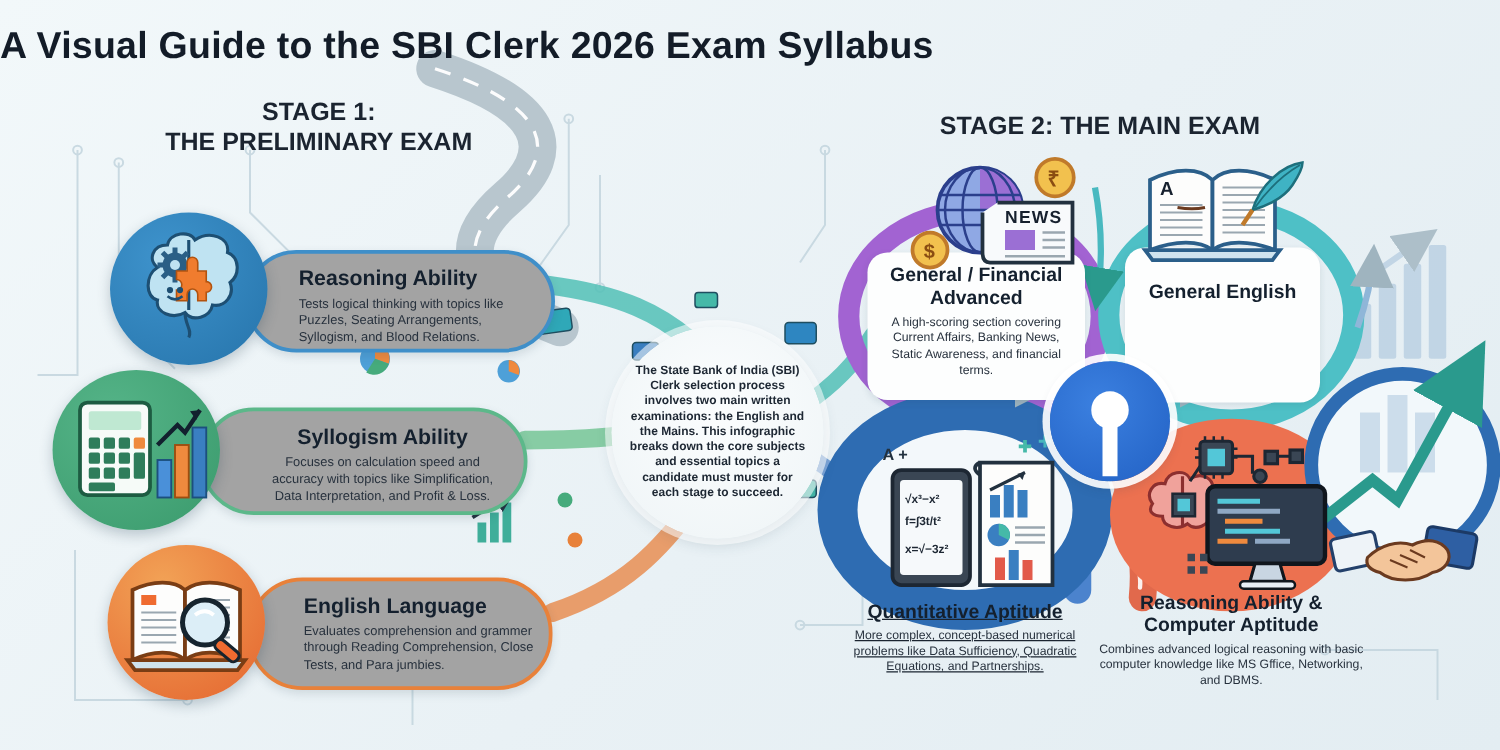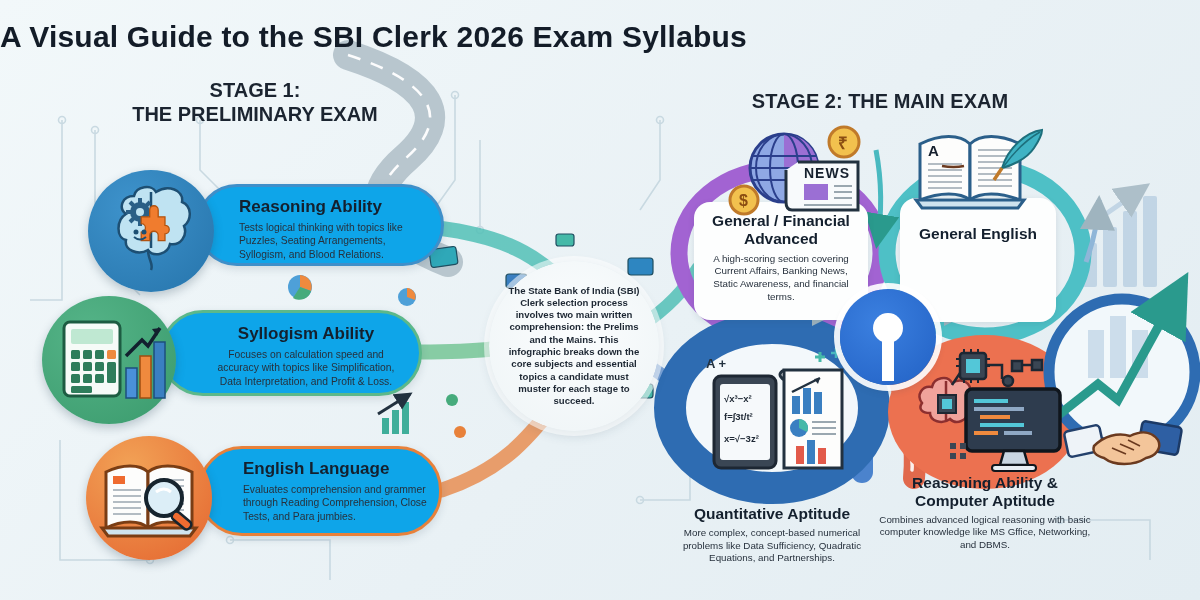--- a/index.html
+++ b/index.html
@@ -9,21 +9,21 @@
   .abs{position:absolute;}
   #bg{position:absolute;left:0;top:0;z-index:1;} .layer3{z-index:3;}
 
   #title{left:0;top:20px;width:1200px;text-align:left;font-size:30px;font-weight:800;
          letter-spacing:.2px;color:#131c28;z-index:4;}
   .stage-head{font-weight:800;color:#1b2430;text-align:center;z-index:4;}
   #stage1-head{left:70px;top:78px;width:370px;font-size:20px;line-height:1.2;}
   #stage2-head{left:700px;top:90px;width:360px;font-size:20px;}
 
   
-  .pill{background:#0ea5e9;border-radius:44px;box-shadow:0 3px 8px rgba(40,70,90,.15);z-index:2;}
+  .pill{background:#a3a3a3;border-radius:44px;box-shadow:0 3px 8px rgba(40,70,90,.15);z-index:2;margin-top:16px;}
   .pill .ttl{font-size:17px;font-weight:800;color:#14202e;margin:0 0 4px 0;}
   .pill .dsc{font-size:10.3px;line-height:1.3;color:#27313d;}
   #pill-reason{left:196px;top:184px;width:248px;height:82px;border:3px solid #3f8fc9;
                padding:10px 14px 8px 40px;box-sizing:border-box;}
   #pill-num{left:160px;top:310px;width:262px;height:86px;border:3px solid #5cb88a;
             padding:11px 14px 8px 44px;box-sizing:border-box;text-align:center;}
   #pill-eng{left:198px;top:446px;width:244px;height:90px;border:3px solid #e8813a;
             padding:10px 12px 8px 42px;box-sizing:border-box;}
 
   .icon-circle{border-radius:50%;z-index:3;box-shadow:0 4px 10px rgba(30,60,80,.25);}
@@ -43,21 +43,21 @@
   .s2card{background:#fdfefe;border-radius:16px;z-index:2;box-shadow:0 2px 6px rgba(40,70,90,.12);
           text-align:center;box-sizing:border-box;}
   .s2card .ttl{font-size:15.5px;font-weight:800;line-height:1.15;color:#14202e;margin-bottom:5px;}
   .s2card .dsc{font-size:9.8px;line-height:1.3;color:#27313d;}
   #card-gfa{left:694px;top:202px;width:174px;height:118px;padding:10px 8px;}
   #card-ge{left:900px;top:198px;width:156px;height:124px;padding:27px 8px;}
 
   .s2bottom{z-index:3;text-align:center;}
   .s2bottom .ttl{font-size:15.5px;font-weight:800;line-height:1.15;color:#14202e;margin-bottom:4px;}
   .s2bottom .dsc{font-size:9.8px;line-height:1.3;color:#27313d;}
-  #blk-qa{left:672px;top:505px;width:200px;}
+  #blk-qa{left:672px;top:481px;width:200px;text-decoration:underline;}
   #blk-rca{left:878px;top:474px;width:214px;}
 
   
   #sbi{left:840px;top:289px;width:96px;height:96px;border-radius:50%;z-index:3;
        background:radial-gradient(circle at 40% 35%,#3b80e0,#2261c4);box-shadow:0 0 0 6px rgba(255,255,255,.9),0 4px 10px rgba(30,60,90,.3);}
   #sbi .hole{position:absolute;left:33px;top:24px;width:30px;height:30px;border-radius:50%;background:#fff;}
   #sbi .slot{position:absolute;left:42px;top:50px;width:12px;height:42px;background:#fff;}
 
   svg text{font-family:"Liberation Sans",sans-serif;}
 </style>
@@ -266,21 +266,21 @@
     </g>
     <g>
       <circle cx="78" cy="62" r="18" fill="#dceef7" stroke="#16242e" stroke-width="4"></circle>
       <path d="M70,56 q8,-6 15,0" stroke="#ffffff" stroke-width="3" fill="none"></path>
       <rect x="90" y="74" width="22" height="9" rx="4" fill="#ef6b30" stroke="#16242e" stroke-width="2.5" transform="rotate(40 90 74)"></rect>
     </g>
   </svg>
 </div>
 
 <div id="center-circle" class="abs">
-  <div class="txt">The State Bank of India (SBI) Clerk selection process involves two main written comprehension: the Prelims and the Mains. This infographic breaks down the core subjects and essential topics a candidate must muster for each stage to succeed.</div>
+  <div class="txt">The State Bank of India (SBI) Clerk selection process involves two main written examinations: the English and the Mains. This infographic breaks down the core subjects and essential topics a candidate must muster for each stage to succeed.</div>
 </div>
 
 <div id="card-gfa" class="abs s2card">
   <div class="ttl">General / Financial Advanced</div>
   <div class="dsc">A high-scoring section covering Current Affairs, Banking News, Static Awareness, and financial terms.</div>
 </div>
 <div id="card-ge" class="abs s2card">
   <div class="ttl">General English</div>
 </div>
 <div id="blk-qa" class="abs s2bottom">

